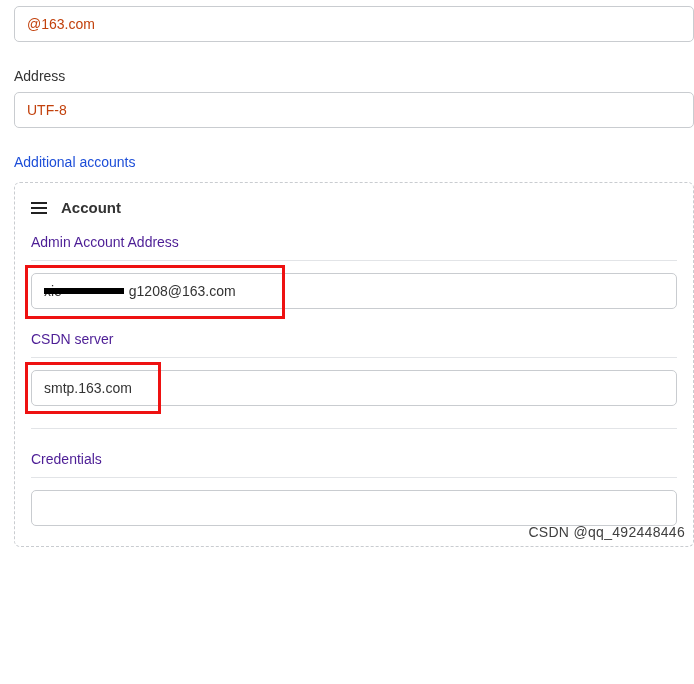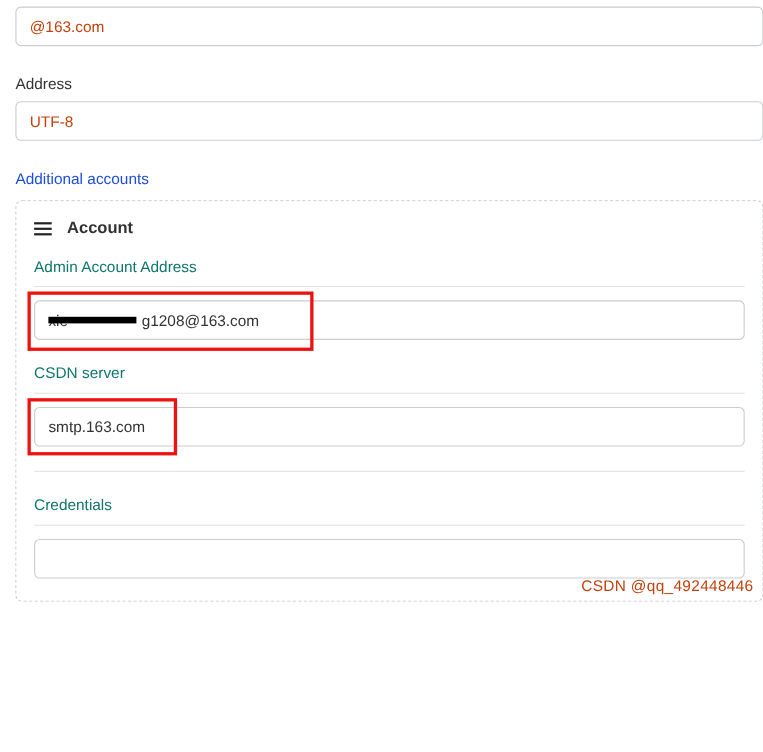--- a/index.html
+++ b/index.html
@@ -69,21 +69,21 @@
     .drag-icon span {
       display: block;
       width: 16px;
       height: 2px;
       background: #222;
     }
     .account-title { font-weight: 700; font-size: 15px; text-align: right; }
     .nested-field { margin-bottom: 22px; }
     .nested-label {
       font-size: 14px;
-      color: #0f766e;
+      color: #4c1d95;
       margin-bottom: 10px;
       display: block;
     }
     .nested-hr {
       border: none;
       border-top: 1px solid #e2e4e7;
       margin-bottom: 12px;
     }
     .nested-input-wrap { position: relative; display: block; }
     .nested-input {
@@ -113,21 +113,21 @@
     }
     .annot {
       position: absolute;
       border: 3px solid #e11;
       pointer-events: none;
     }
     .watermark {
       position: absolute;
       right: 8px;
       bottom: 6px;
-      color: #c2410c;
+      color: #404040;
       font-size: 14px;
       letter-spacing: 0.3px;
     }
     .page-root { position: relative; width: 680px; }
   </style>
 </head>
 <body>
 
 <div class="page-root">
 

